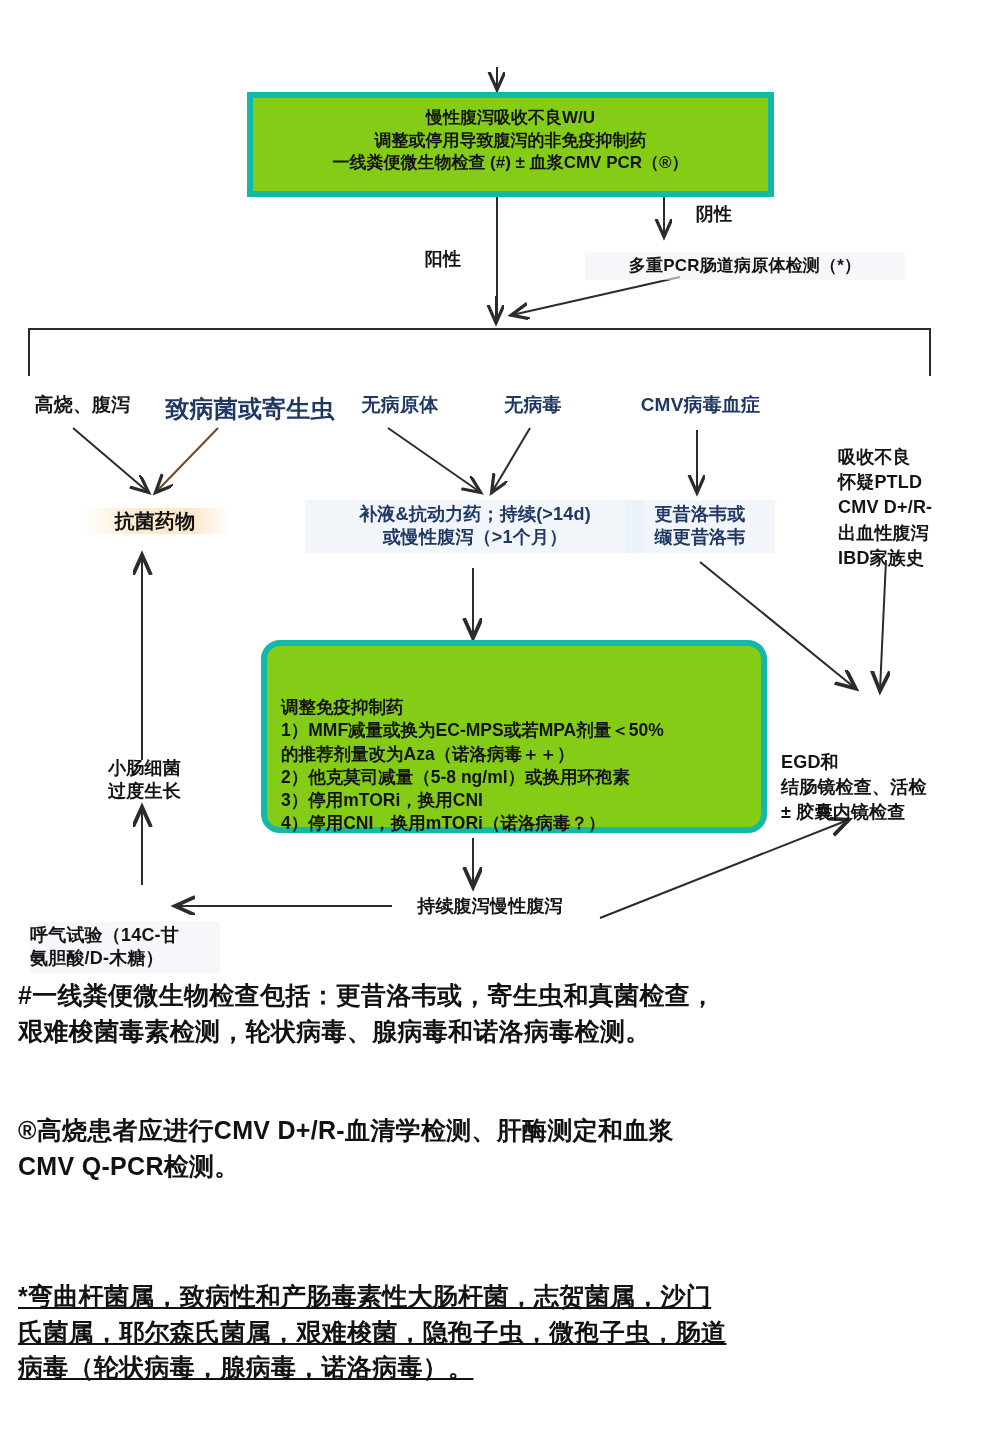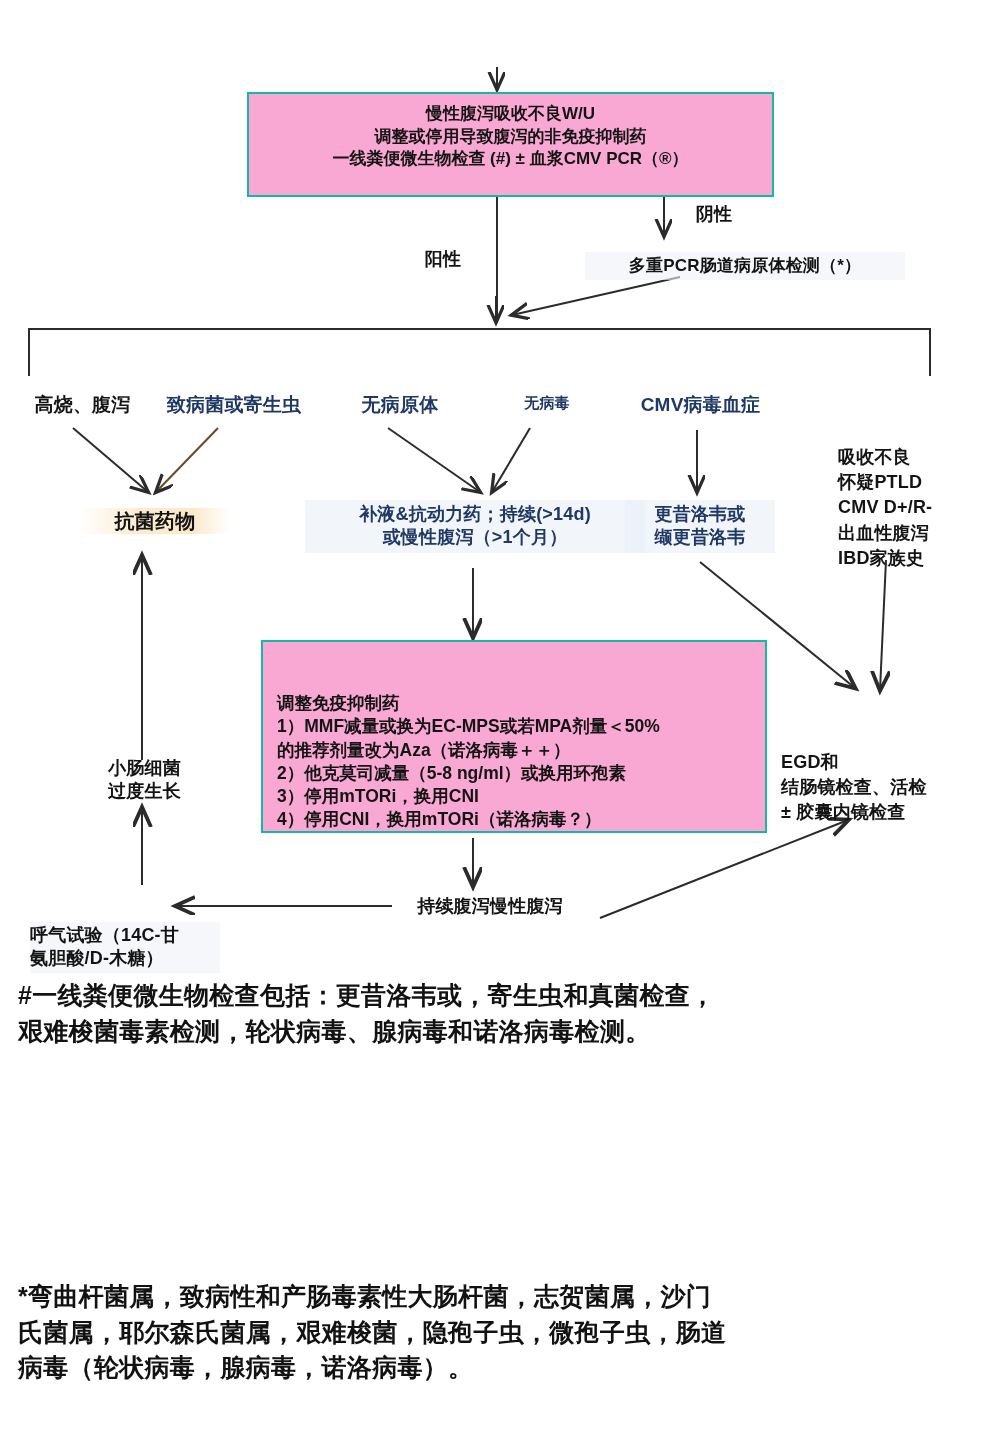--- a/index.html
+++ b/index.html
@@ -25,22 +25,22 @@
   }
   .ctr{text-align:center;}
   .lft{text-align:left;margin-top:40px;}
   .blue{color:#1f3864;}
   .blk{color:#141414;}
   .tint{background:rgba(232,238,247,.55);}
   .tint2{background:rgba(238,241,246,.6);}
   
   .boxed{
     position:absolute;
-    border:2px solid #14b8a6;
-    background:#f9a8d4;
+    border:6px solid #14b8a6;
+    background:#84cc16;
     box-sizing:border-box;
   }
   .boxed .inner{
     font-weight:bold;
     color:#141414;
     white-space:pre-line;
     line-height:1.33;
   }
   
   .vline{position:absolute;background:#2b2b2b;width:2px;}
@@ -97,25 +97,25 @@
   </svg>
 
   <div class="node ctr blk tint2" style="left:585px;top:252px;width:320px;font-size:17px;padding:3px 0;">多重PCR肠道病原体检测（*）</div>
 
   <div class="hline" style="left:28px;top:328px;width:903px;"></div>
   <div class="vline" style="left:28px;top:328px;height:48px;"></div>
   <div class="vline" style="left:929px;top:328px;height:48px;"></div>
 
   <div class="node ctr blk" style="left:15px;top:393px;width:135px;font-size:19px;">高烧、腹泻</div>
 
-  <div class="node ctr blue" style="left:144px;top:393px;width:180px;font-size:19px;">致病菌或寄生虫</div>
+  <div class="node ctr blue" style="left:160px;top:393px;width:180px;font-size:24px;">致病菌或寄生虫</div>
 
   <div class="node ctr blue" style="left:340px;top:393px;width:120px;font-size:19px;">无病原体</div>
 
-  <div class="node ctr blue" style="left:492px;top:393px;width:110px;font-size:15px;">无病毒</div>
+  <div class="node ctr blue" style="left:478px;top:393px;width:110px;font-size:19px;">无病毒</div>
 
   <div class="node ctr blue" style="left:613px;top:393px;width:175px;font-size:19px;">CMV病毒血症</div>
 
   <div class="node lft blk" style="left:838px;top:405px;width:160px;font-size:18px;line-height:1.40;">吸收不良
 怀疑PTLD
 CMV D+/R-
 出血性腹泻
 IBD家族史</div>
 
   <svg class="ov">
@@ -152,21 +152,21 @@
 
     <line x1="142" y1="885" x2="142" y2="808" stroke="#2b2b2b" stroke-width="2" marker-end="url(#ah2)"></line>
 
     <line x1="392" y1="906" x2="176" y2="906" stroke="#2b2b2b" stroke-width="2" marker-end="url(#ah2)"></line>
 
     <line x1="473" y1="838" x2="473" y2="886" stroke="#2b2b2b" stroke-width="2" marker-end="url(#ah2)"></line>
 
     <line x1="600" y1="918" x2="848" y2="820" stroke="#2b2b2b" stroke-width="2" marker-end="url(#ah2)"></line>
   </svg>
 
-  <div class="boxed" style="left:261px;top:640px;width:506px;height:193px;">
+  <div class="boxed" style="left:261px;top:640px;width:506px;height:193px;border-radius:19px;">
     <div class="inner lft" style="font-size:17.5px;padding:10px 10px 0 14px;">调整免疫抑制药
 1）MMF减量或换为EC-MPS或若MPA剂量＜50%
 的推荐剂量改为Aza（诺洛病毒＋＋）
 2）他克莫司减量（5-8 ng/ml）或换用环孢素
 3）停用mTORi，换用CNI
 4）停用CNI，换用mTORi（诺洛病毒？）</div>
   </div>
 
   <div class="node ctr blk" style="left:72px;top:757px;width:145px;font-size:18px;">小肠细菌
 过度生长</div>
@@ -176,18 +176,20 @@
 
   <div class="node ctr blk" style="left:390px;top:895px;width:200px;font-size:18px;">持续腹泻慢性腹泻</div>
 
   <div class="node lft blk" style="left:781px;top:710px;width:215px;font-size:18px;line-height:1.40;">EGD和
 结肠镜检查、活检
 ± 胶囊内镜检查</div>
 
   <div class="foot" style="top:978px;font-size:25px;">#一线粪便微生物检查包括：更昔洛韦或，寄生虫和真菌检查，
 艰难梭菌毒素检测，轮状病毒、腺病毒和诺洛病毒检测。</div>
 
+  <div class="foot" style="top:1113px;font-size:25px;">®高烧患者应进行CMV D+/R-血清学检测、肝酶测定和血浆
+CMV Q-PCR检测。</div>
 
-  <div class="foot" style="top:1279px;font-size:25px;">*弯曲杆菌属，致病性和产肠毒素性大肠杆菌，志贺菌属，沙门
+  <div class="foot" style="top:1279px;font-size:25px;text-decoration:underline;">*弯曲杆菌属，致病性和产肠毒素性大肠杆菌，志贺菌属，沙门
 氏菌属，耶尔森氏菌属，艰难梭菌，隐孢子虫，微孢子虫，肠道
 病毒（轮状病毒，腺病毒，诺洛病毒）。</div>
 
 </div>
 
 </body></html>

